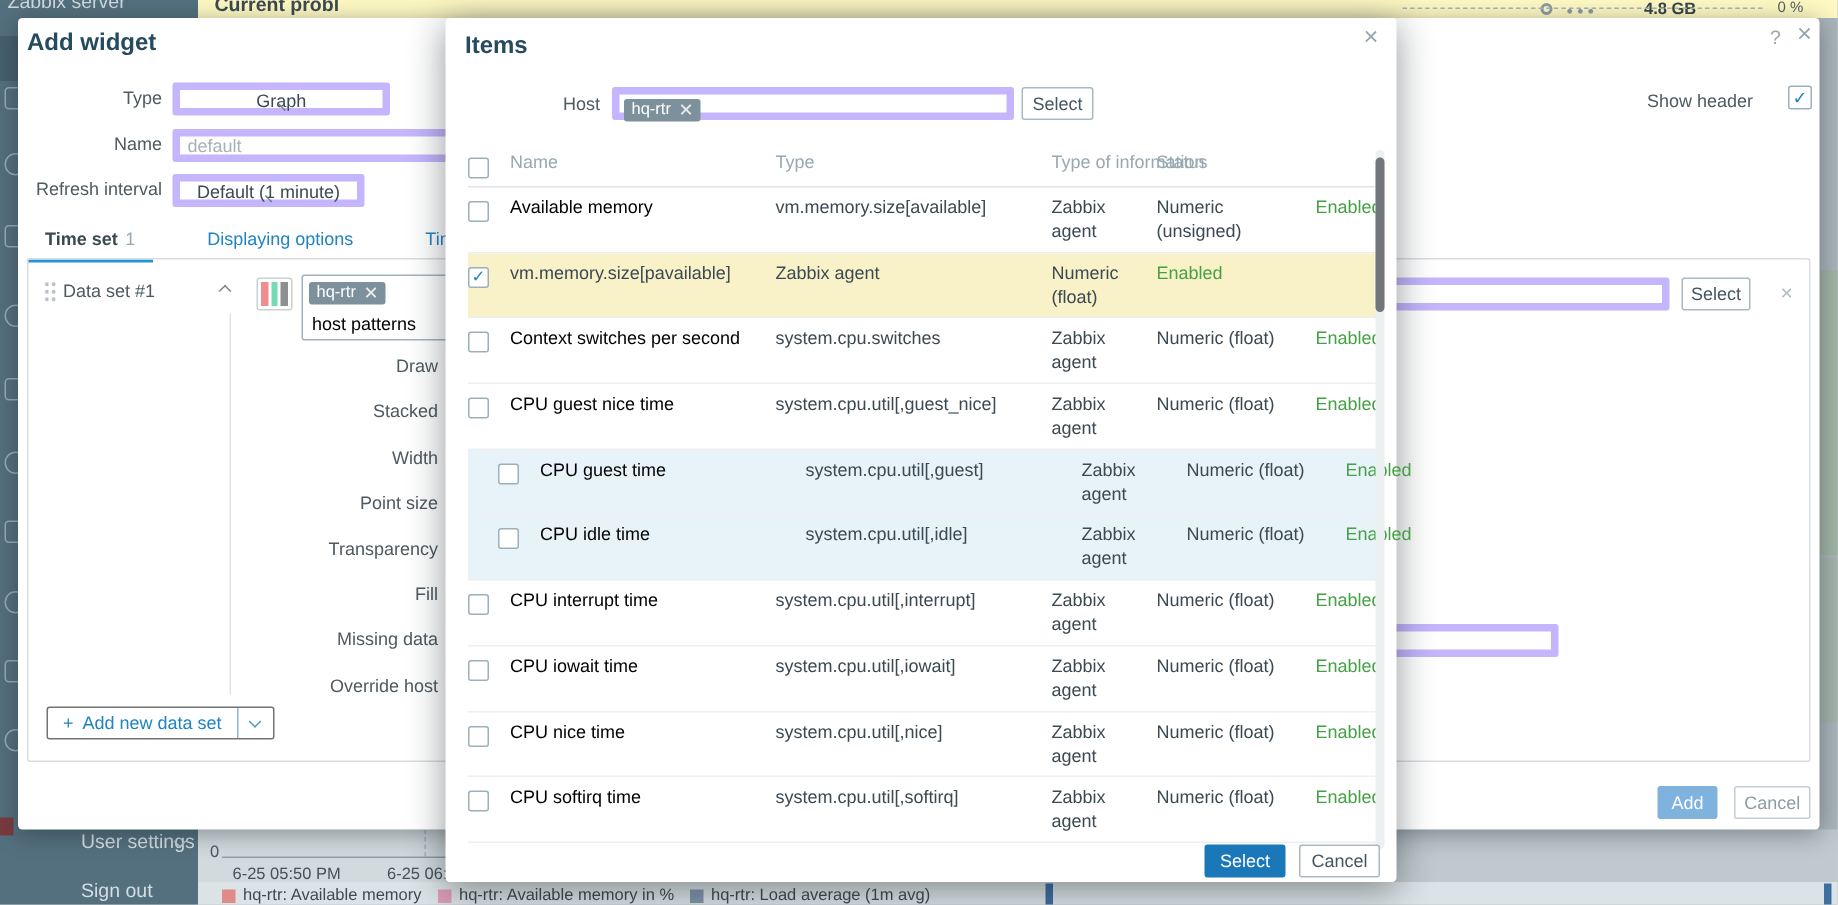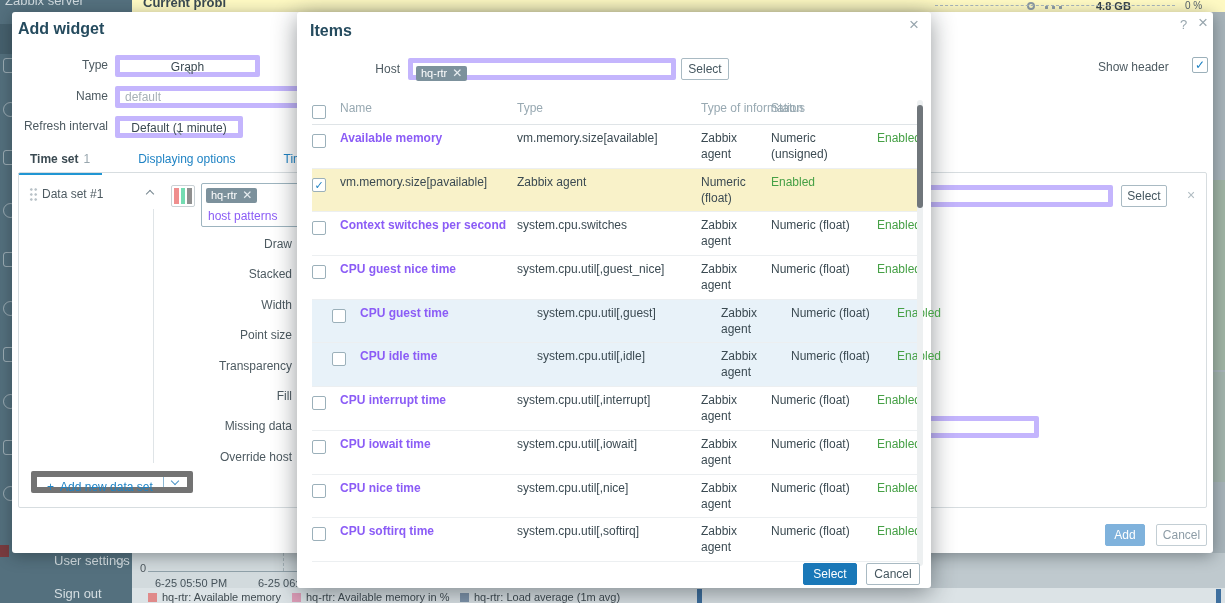--- a/index.html
+++ b/index.html
@@ -74,39 +74,39 @@
   #aw-tabs .badge { color:#98a6ae; font-weight:normal; }
   #ds-panel { left:6px; top:160px; width:1189px; height:336px; border:1px solid #d7dde0; border-radius:2px; }
   #ds-handle { left:10px; top:14px; width:9px; height:15px;
                background:radial-gradient(circle 1.3px, #b9c2c8 1.2px, transparent 1.4px);
                background-size:4.5px 5px; }
   #ds-vline { left:134px; top:36px; height:254px; border-left:1px solid #dfe4e7; }
   #ds-swatch { left:152px; top:12px; width:24px; height:22px; border:1px solid #c9d1d5; border-radius:2px;
                display:flex; padding:2px; gap:2px; background:#fff; }
   #ds-swatch .stripe { flex:1; }
   #ds-hostbox { left:182px; top:10px; width:455px; height:44px; border:1px solid #9db4bf; border-radius:2px; background:#fff; }
-  #ds-hostbox .ph { position:absolute; left:6px; top:25px; font-size:12px; color:#8b5cf6; }
+  #ds-hostbox .ph { position:absolute; left:6px; top:25px; font-size:12px; color:#000000; }
   .ds-row-lbl { right:916px; text-align:right; }
-  #ds-addbtn { left:12px; top:298px; height:22px; display:flex; border:6px solid #737373; border-radius:2px;justify-content:center; }
+  #ds-addbtn { left:12px; top:298px; height:22px; display:flex; border:1px solid #737373; border-radius:2px;justify-content:center; }
   #ds-addbtn .main { padding:0 10px; font-size:12px; color:#1f83c4; line-height:20px; }
   #ds-addbtn .arrow { width:24px; border-left:1px solid #8cb8d4; display:flex; align-items:center; justify-content:center; }
   #ds-addbtn .arrow .chev { margin-top:-2px; }
 
   
   #items { left:297px; top:12px; width:634px; height:576px; box-shadow:0 5px 24px rgba(15,25,30,.45); }
   #it-table { left:15px; top:85px; width:610px; }
   .ithead { display:grid; grid-template-columns:28px 177px 184px 70px 106px auto; height:28px;
             border-bottom:1px solid #dfe4e7; }
   .ithead > div { font-size:12px; color:#98a9b2; padding-top:4px; white-space:nowrap; }
   .irow { display:grid; grid-template-columns:28px 177px 184px 70px 106px auto; height:43.7px;
           border-bottom:1px solid #eceff1; }
   .irow > div { font-size:12px; padding-top:5px; padding-right:8px; line-height:16px; }
   .irow.yellow { background:#f9f2c9; }
   .irow.blue { background:#e8f2f9;padding-left:20px; }
-  .irow .nm { color:#8b5cf6; cursor:pointer;font-weight:bold; }
+  .irow .nm { color:#000000; cursor:pointer; }
   .irow .ky { color:#3b4a52; }
   .irow .tp, .irow .inf { color:#3b4a52; }
   .irow .st { color:#46a046; }
   .rcb, .hcb { width:14px; height:14px; margin-top:4px; font-size:11px; line-height:13px; }
   #it-scroll { left:620px; top:88px; width:6px; height:466px; background:#edf0f1; border-radius:3px; }
   #it-thumb { left:0; top:5px; width:6px; height:103px; background:#70767b; border-radius:3px; }
 </style>
 </head>
 <body>
 

